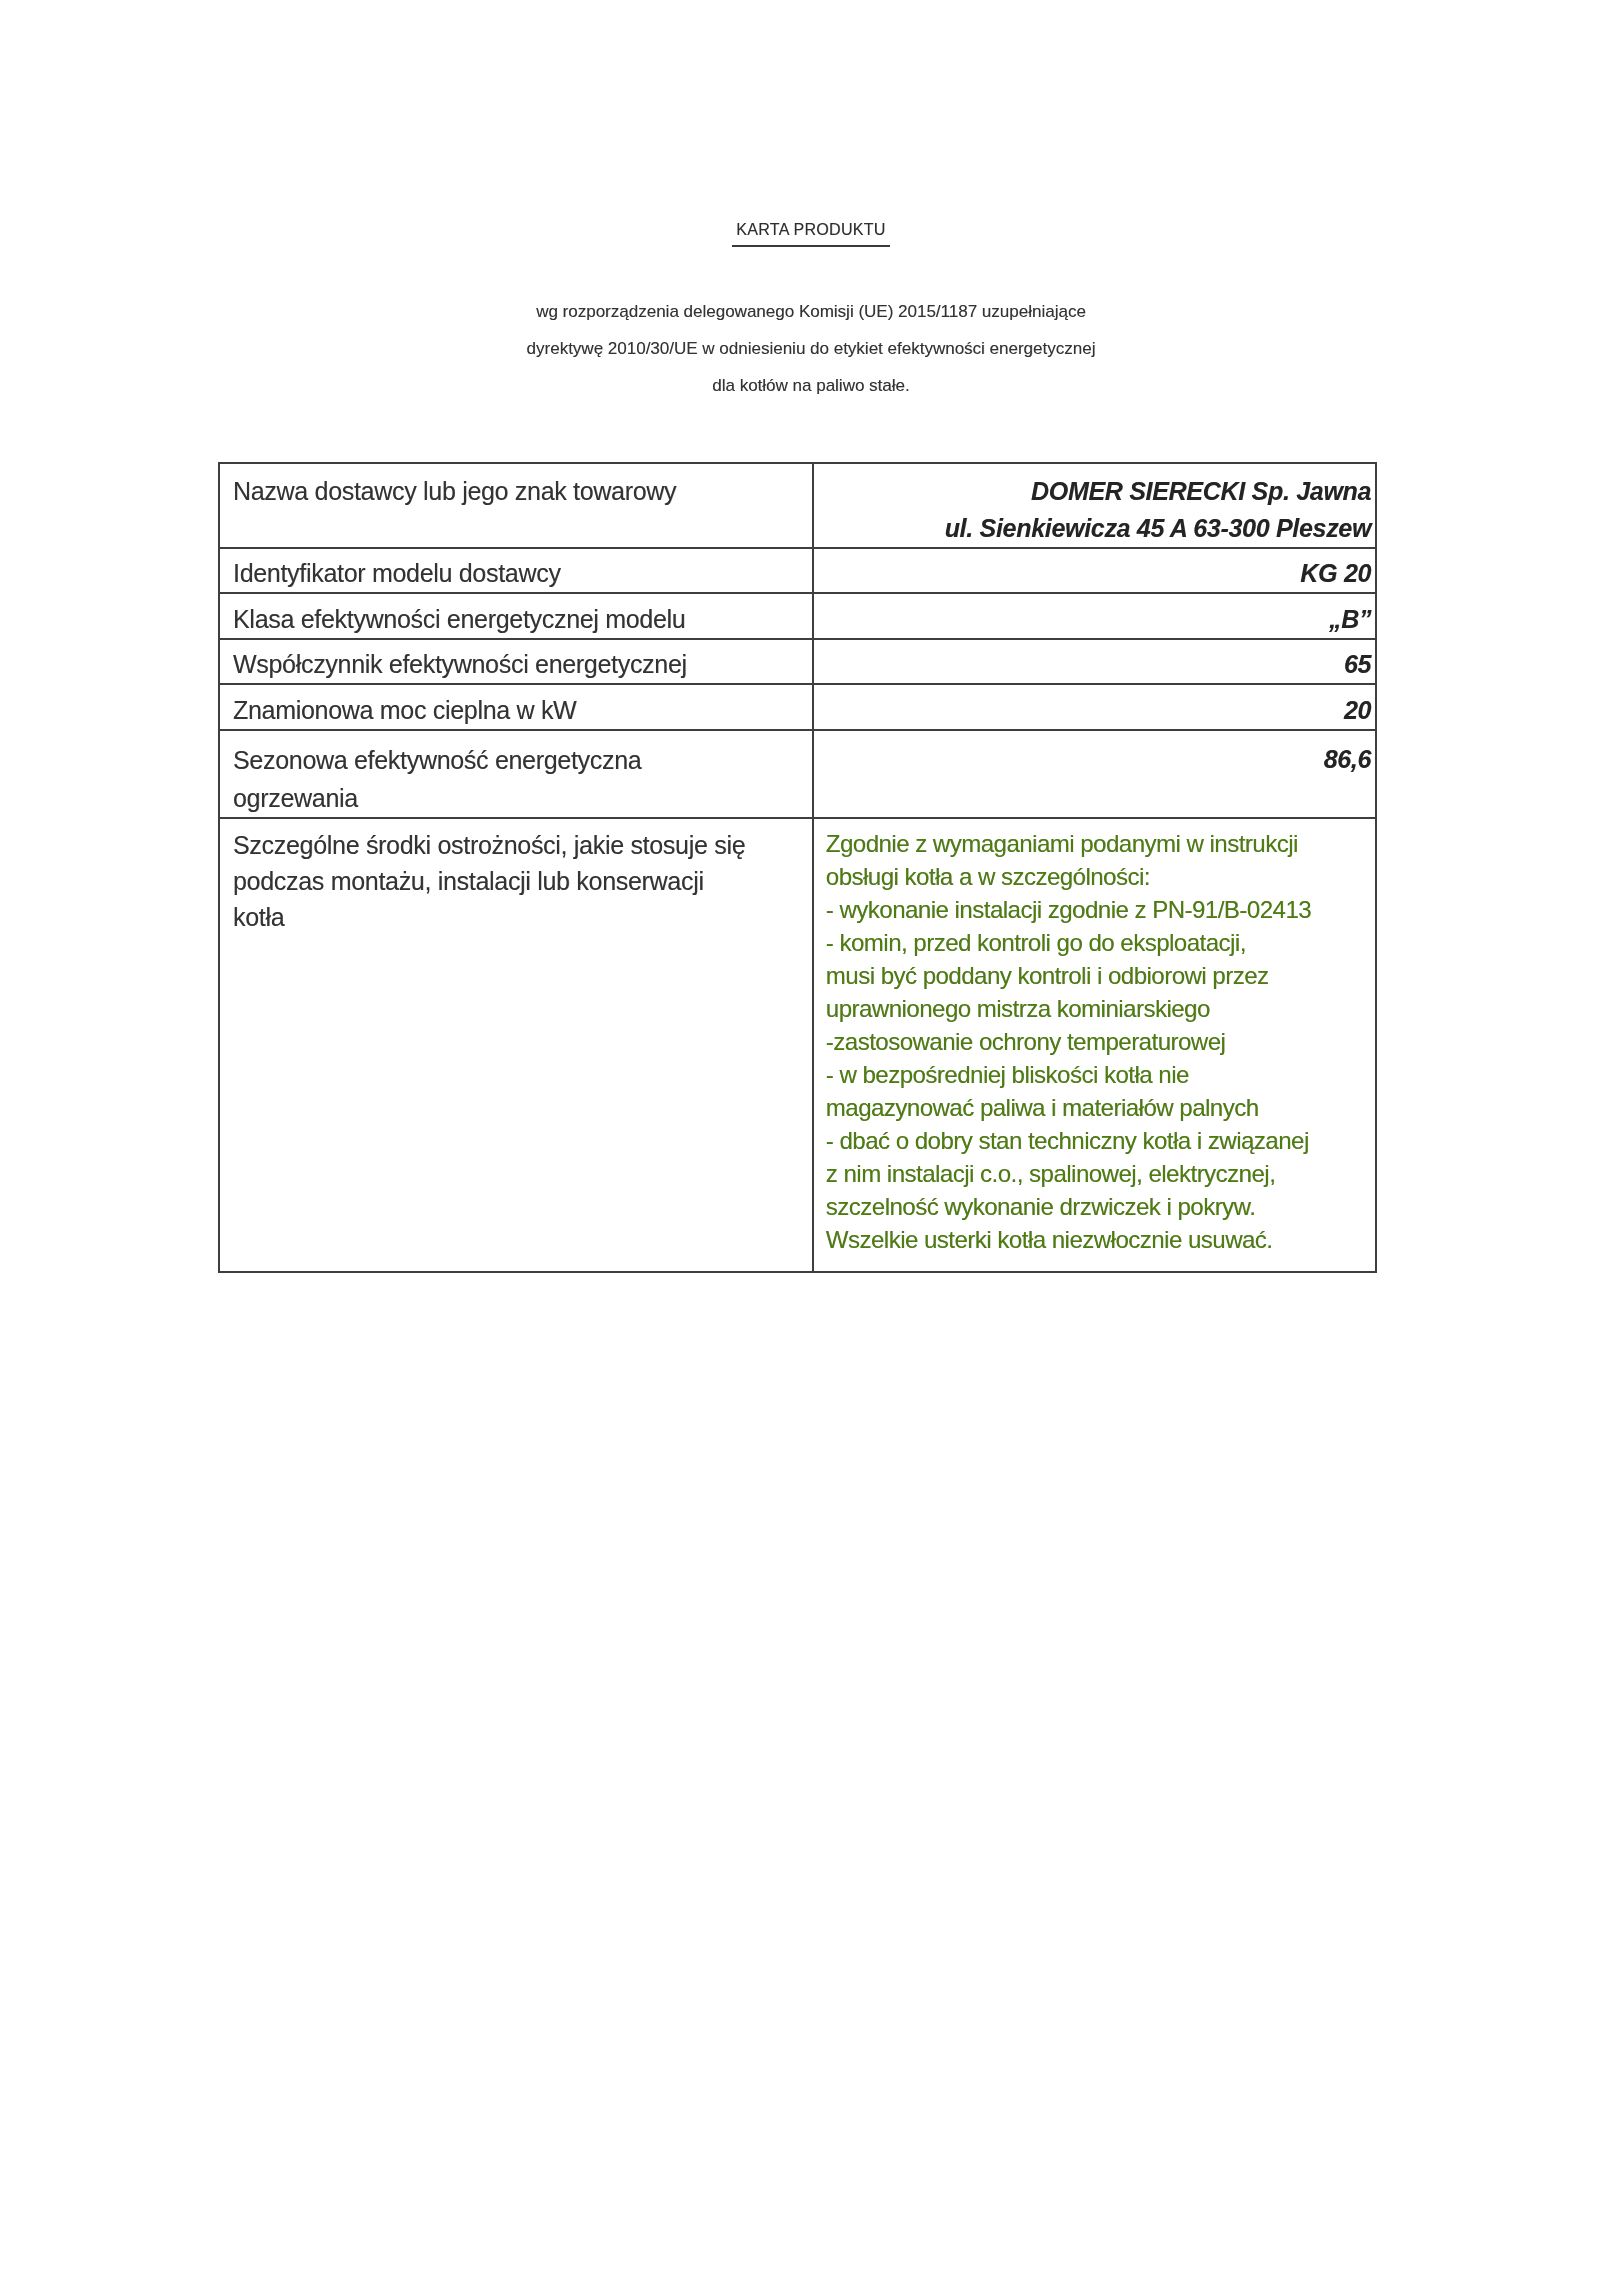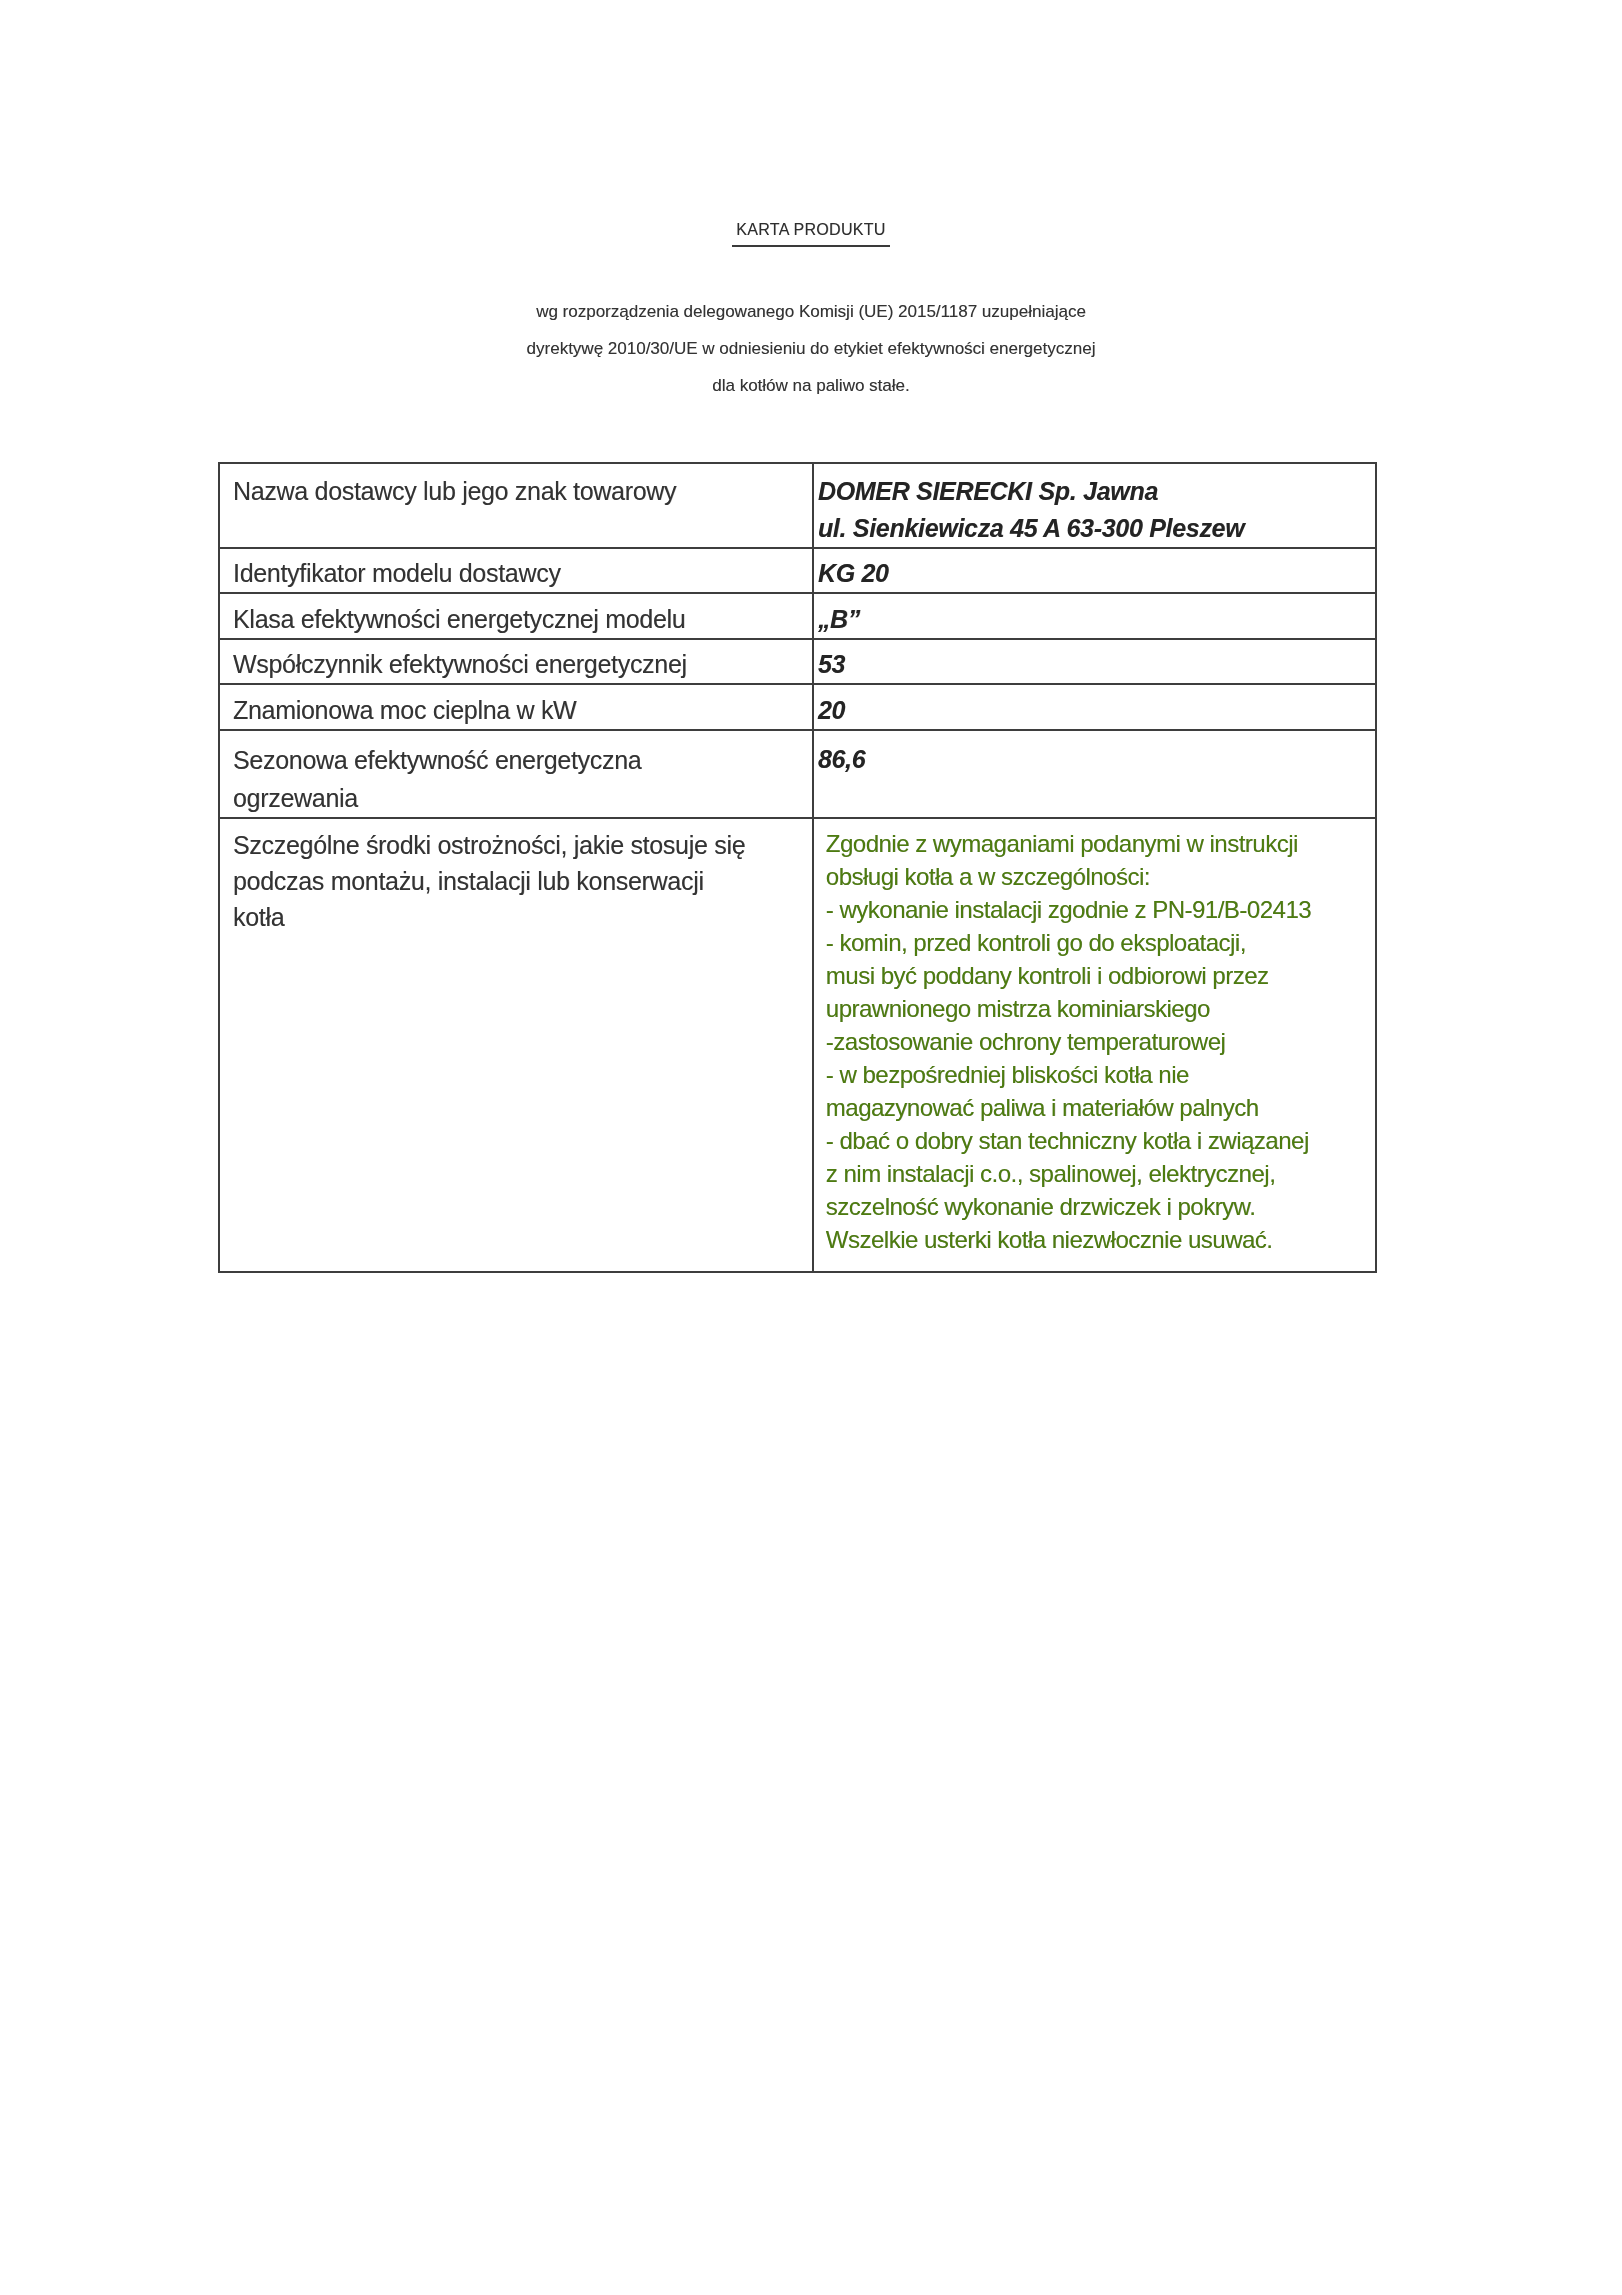--- a/index.html
+++ b/index.html
@@ -46,21 +46,21 @@
   }
   table.spec-table td {
     border: 2px solid #3e3e3e;
     vertical-align: top;
     overflow: hidden;
   }
   td.lbl { padding: 6.5px 5.2px 0 13px; line-height: 36px; }
   td.val {
     font-weight: bold;
     font-style: italic;
-    text-align: left;
+    text-align: right;
     color: #242424;
     padding: 6.5px 3.9px 0 3.9px;
     line-height: 37px;
   }
   tr.r1 { height: 74px; }
   tr.r2 { height: 36px; }
   tr.r3 { height: 35px; }
   tr.r4 { height: 33px; }
   tr.r5 { height: 35px; }
   tr.r6 { height: 75px; }
@@ -110,21 +110,21 @@
       <tr class="r2">
         <td class="lbl">Identyfikator modelu dostawcy</td>
         <td class="val">KG 20</td>
       </tr>
       <tr class="r3">
         <td class="lbl">Klasa efektywności energetycznej modelu</td>
         <td class="val">„B”</td>
       </tr>
       <tr class="r4">
         <td class="lbl">Współczynnik efektywności energetycznej</td>
-        <td class="val">53</td>
+        <td class="val">65</td>
       </tr>
       <tr class="r5">
         <td class="lbl">Znamionowa moc cieplna w kW</td>
         <td class="val">20</td>
       </tr>
       <tr class="r6">
         <td class="lbl">
           <div>Sezonowa efektywność energetyczna</div>
           <div>ogrzewania</div>
         </td>

